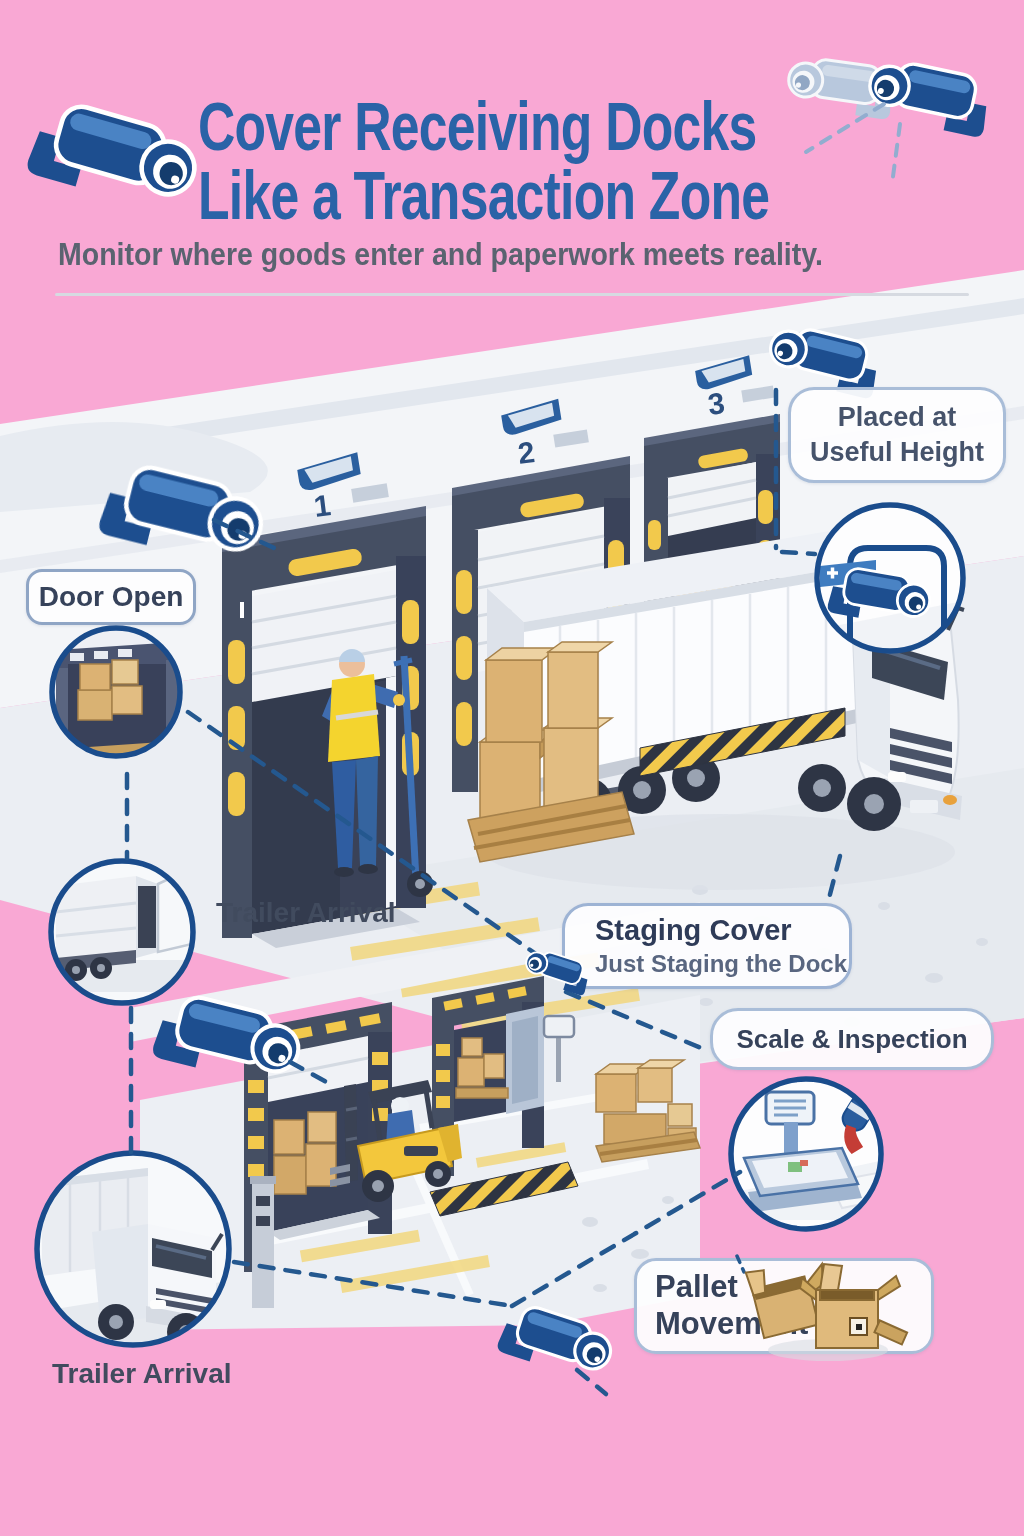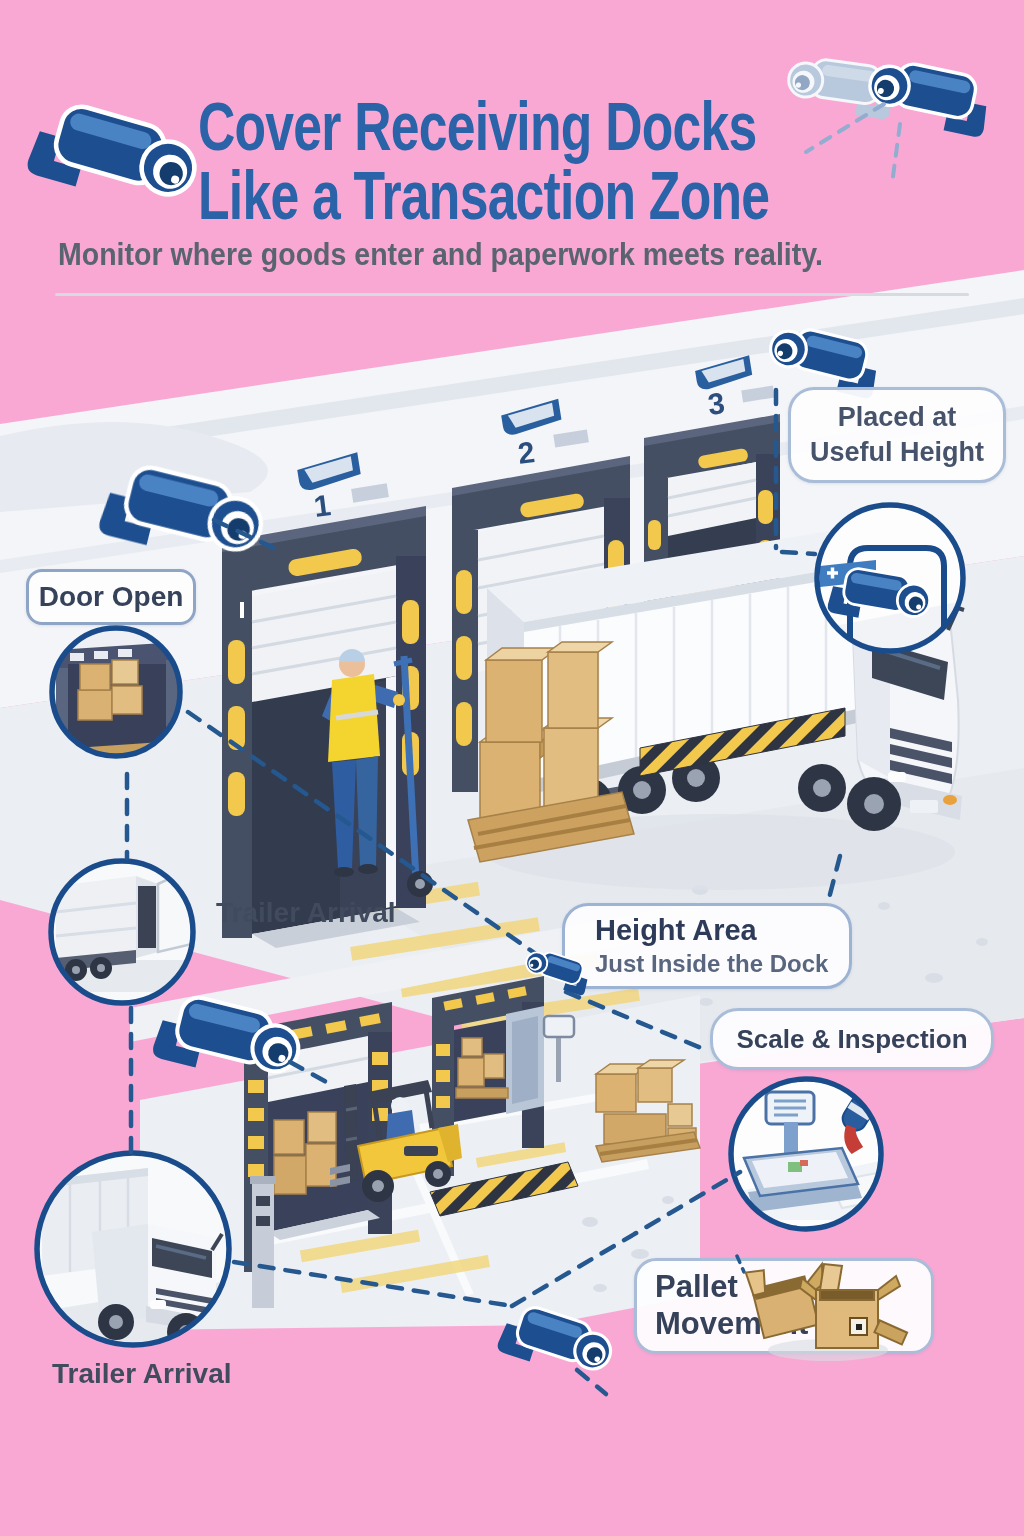--- a/index.html
+++ b/index.html
@@ -522,22 +522,22 @@
 <div class="docknum" id="dn-1">1</div>
 <div class="docknum" id="dn-2">2</div>
 <div class="docknum" id="dn-3">3</div>
 
 <div class="callout" id="cb-door">Door Open</div>
 <div class="callout" id="cb-placed">Placed at Useful Height</div>
 
 <div class="plainlabel" id="tl-top">Trailer Arrival</div>
 
 <div class="callout" id="cb-staging">
-  <div class="l1">Height Area</div>
-  <div class="l2">Just Inside the Dock</div>
+  <div class="l1">Staging Cover</div>
+  <div class="l2">Just Staging the Dock</div>
 </div>
 
 <div class="callout" id="cb-scale">Scale &amp; Inspection</div>
 
 <div class="callout" id="cb-pallet">
   <div class="w">Pallet Movement</div>
 </div>
 
 <div class="plainlabel" id="tl-bottom">Trailer Arrival</div>
 

